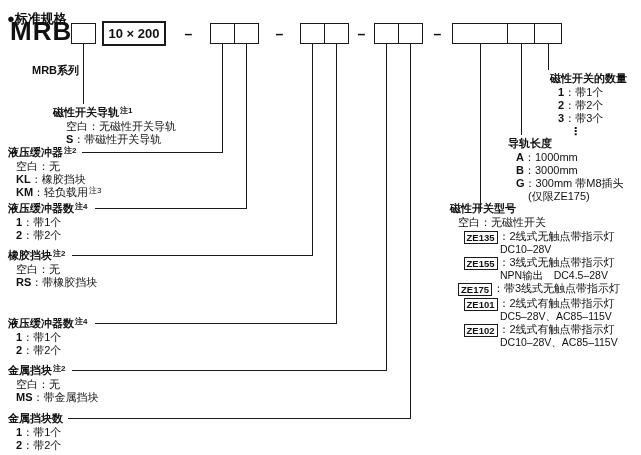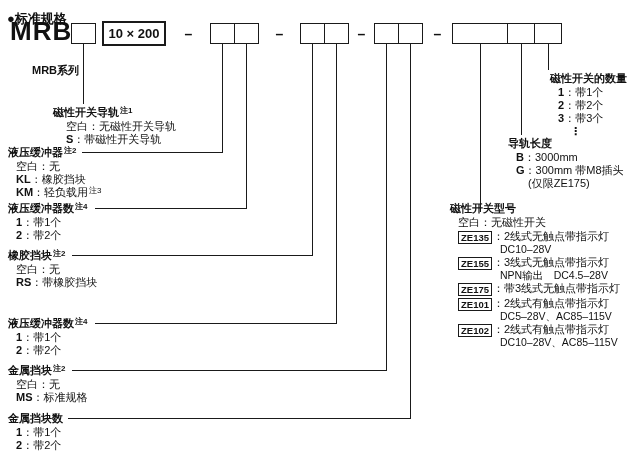--- a/index.html
+++ b/index.html
@@ -23,21 +23,21 @@
   .mlabel { position:absolute; font-size:11px; line-height:13px; }
   .series-label { left:32px; top:64px; font-weight:bold; }
   .bore-label { left:102px; top:64px; width:64px; text-align:center; }
 
   .sec { position:absolute; font-size:11px; line-height:13px; white-space:nowrap; }
   .sec-title { font-weight:bold; height:14px; }
   .sup { font-size:8px; position:relative; top:-3px; margin-left:1px; }
   .item { padding-left:8px; height:13px; }
   .item .code { font-weight:bold; }
   .item.indent { padding-left:20px; }
-  .item.boxed { height:14px; margin-top:1px; }
+  .item.boxed { height:14px; margin-top:1px;text-align:center; }
   .zbox { display:inline-block; border:1px solid #1a1a1a; font-weight:bold; font-size:9.5px;
           line-height:11px; padding:0 2px; vertical-align:middle; margin-right:1px; }
   .subrow { padding-left:50px; height:11px; line-height:11px; font-size:10.5px; }
   .noterow { padding-left:20px; height:13px; }
 </style>
 </head>
 <body>
 
 <div class="stage">
 
@@ -109,39 +109,40 @@
 
   <div class="sec" style="left:8px;top:317px">
     <div class="sec-title"><span>液压缓冲器数</span><span class="sup">注4</span></div>
     <div class="item"><span class="code">1</span><span>：带1个</span></div>
     <div class="item"><span class="code">2</span><span>：带2个</span></div>
   </div>
 
   <div class="sec" style="left:8px;top:364px">
     <div class="sec-title"><span>金属挡块</span><span class="sup">注2</span></div>
     <div class="item"><span class="code"></span><span>空白：无</span></div>
-    <div class="item"><span class="code">MS</span><span>：标准规格</span></div>
+    <div class="item"><span class="code">MS</span><span>：带金属挡块</span></div>
   </div>
 
   <div class="sec" style="left:8px;top:412px">
     <div class="sec-title"><span>金属挡块数</span></div>
     <div class="item"><span class="code">1</span><span>：带1个</span></div>
     <div class="item"><span class="code">2</span><span>：带2个</span></div>
   </div>
 
   <div class="sec" style="left:550px;top:72px">
     <div class="sec-title"><span>磁性开关的数量</span></div>
     <div class="item"><span class="code">1</span><span>：带1个</span></div>
     <div class="item"><span class="code">2</span><span>：带2个</span></div>
     <div class="item"><span class="code">3</span><span>：带3个</span></div>
     <div class="item indent"><span class="code">⋮</span></div>
   </div>
 
   <div class="sec" style="left:508px;top:137px">
     <div class="sec-title"><span>导轨长度</span></div>
+    <div class="item"><span class="code">A</span><span>：1000mm</span></div>
     <div class="item"><span class="code">B</span><span>：3000mm</span></div>
     <div class="item"><span class="code">G</span><span>：300mm 带M8插头</span></div>
     <div class="noterow">(仅限ZE175)</div>
   </div>
 
   <div class="sec" style="left:450px;top:202px">
     <div class="sec-title"><span>磁性开关型号</span></div>
     <div class="item"><span class="code"></span><span>空白：无磁性开关</span></div>
     <div class="item boxed"><span class="zbox">ZE135</span><span>：2线式无触点带指示灯</span></div>
     <div class="subrow">DC10–28V</div>

